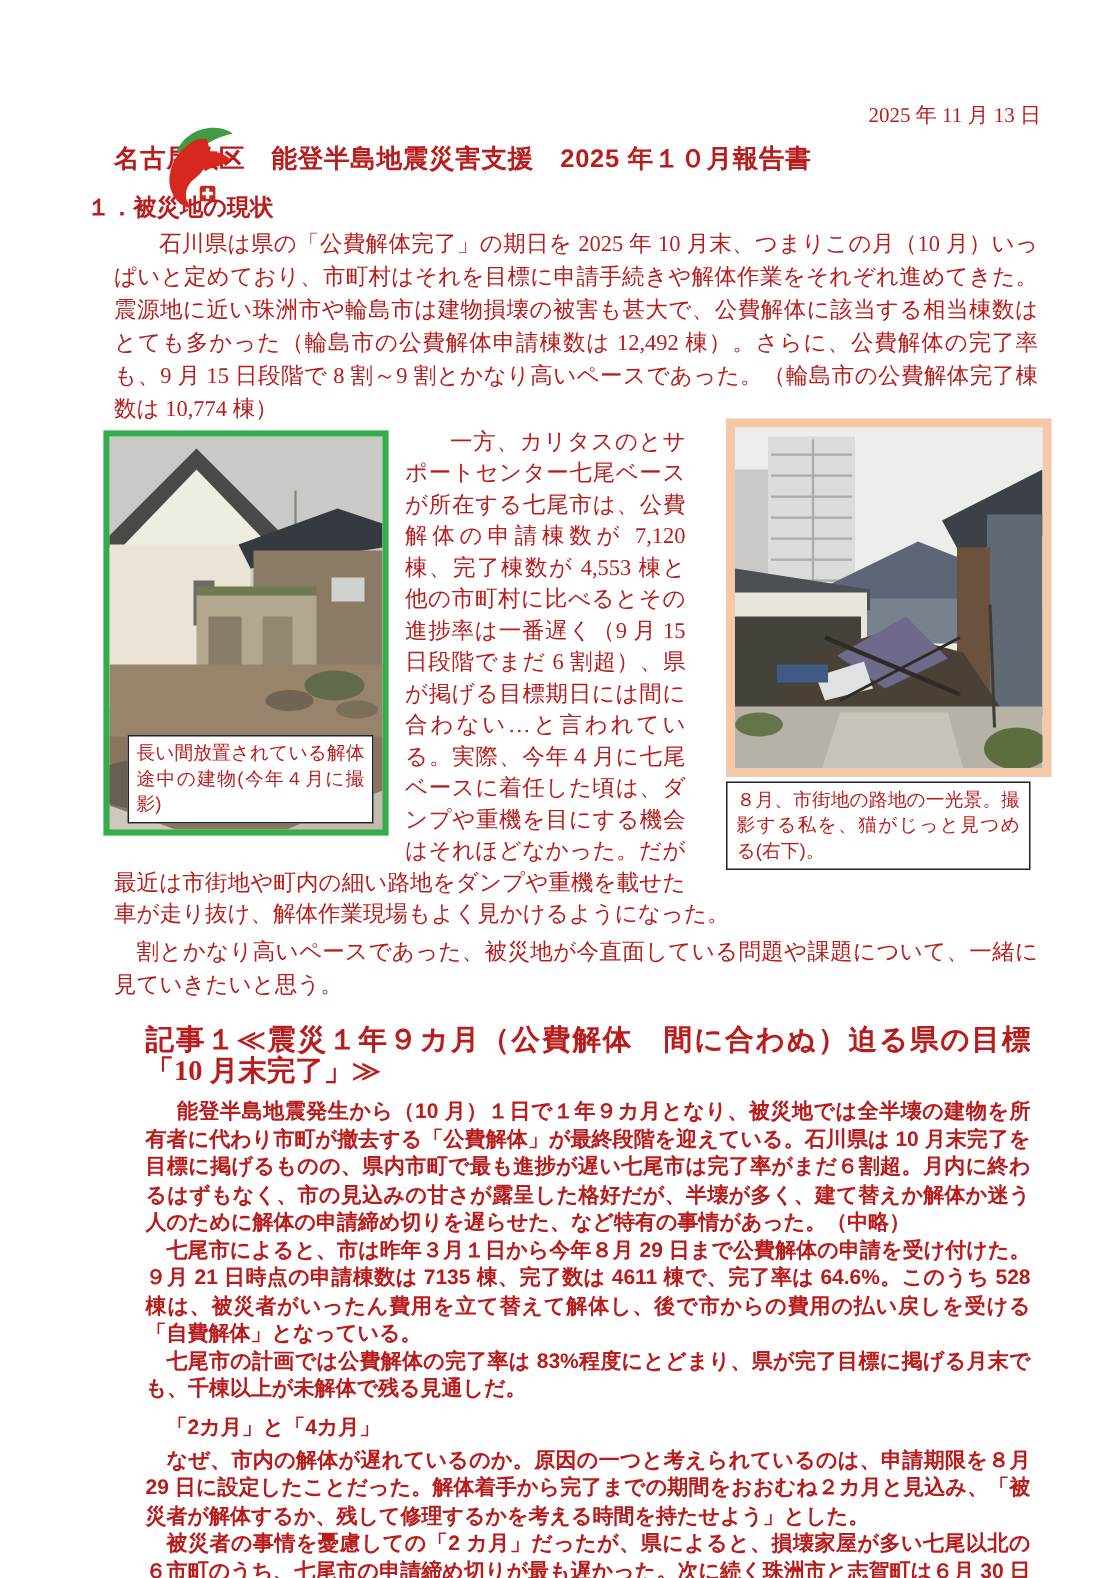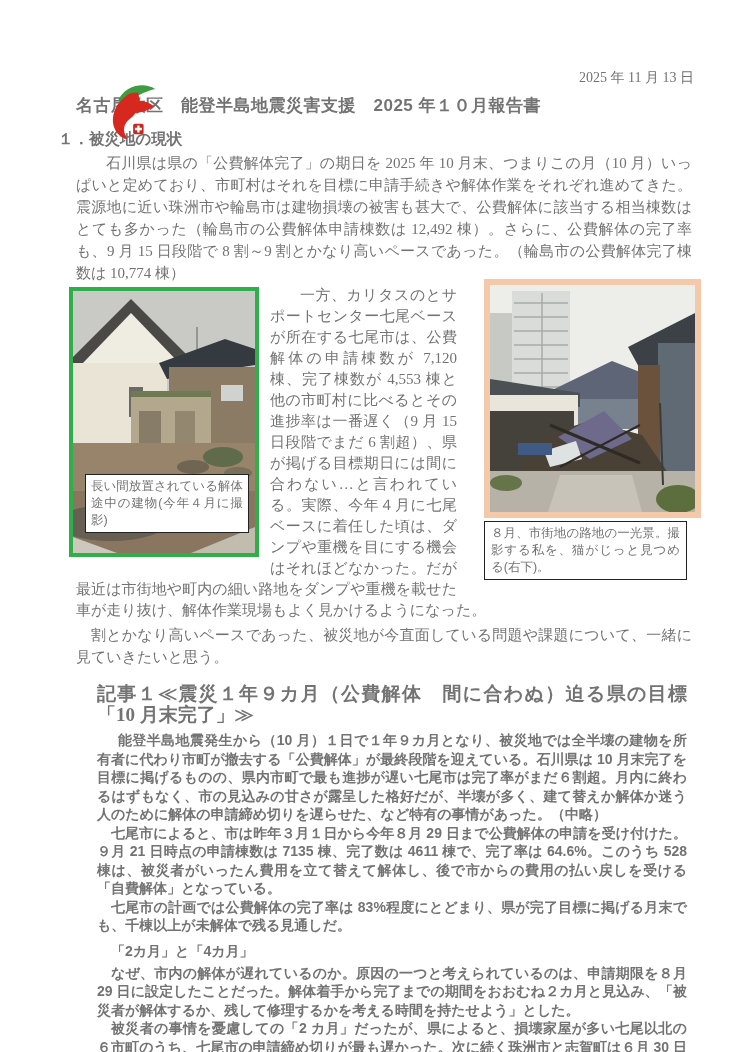--- a/index.html
+++ b/index.html
@@ -1,36 +1,36 @@
 <!DOCTYPE html>
 <html><head>
 <meta charset="utf-8">
 <style>
   html,body{margin:0;padding:0;background:#9a9a9a;}
   .page{
     width:744px;height:1052px;background:#ffffff;position:relative;overflow:hidden;
-    margin:0 auto;color:#737373;
+    margin:0 auto;color:#b91c1c;
     font-family:"Liberation Serif","DejaVu Serif",serif;
   }
   .date-line{padding-top:68px;margin-right:50px;text-align:right;font-size:14px;line-height:20px;}
   .logo{position:absolute;left:106px;top:82px;width:52px;height:58px;}
   .title{font-family:"Liberation Sans","DejaVu Sans",sans-serif;font-weight:bold;
     font-size:17px;line-height:26px;margin:5px 40px 0 76px;letter-spacing:.5px;}
   .section-heading{font-size:15.5px;font-weight:bold;margin:9px 40px 0 58px;line-height:22px;}
   .body-block{margin:2px 52px 0 76px;font-size:15px;line-height:22px;text-align:justify;}
   .intro-para{margin:2px 0 0 0;text-indent:2em;}
   .photo-flow{margin-top:1px;}
   .photo-flow::after{content:"";display:block;clear:both;}
   .photo-flow p{font-size:15px;line-height:21px;margin:0;text-align:justify;}
   .wrap-para{text-indent:2em;}
   .closing-para{text-indent:1em;margin-top:3px !important;line-height:22px !important;}
   figure{margin:0;padding:0;}
   .photo-left{float:left;width:182px;height:262px;border:4px solid #2fae4a;
     margin:2px 11px 6px -7px;position:relative;background:#c9cac6;}
-  .caption-overlay{position:absolute;left:12px;bottom:20px;width:152px;background:#fff;
+  .caption-overlay{position:absolute;left:12px;bottom:4px;width:152px;background:#fff;
     border:1px solid #222;padding:3px 5px;
     font-family:"Liberation Sans","DejaVu Sans",sans-serif;font-size:12.5px;line-height:17px;}
   .photo-right-col{float:right;width:217px;margin:-6px -9px 6px 27px;}
   .photo-right{width:205px;height:227px;border:6px solid #f3c9a9;background:#edeee9;}
   .photo-right svg,.photo-left svg{display:block;}
   .caption-box{border:1px solid #222;background:#fff;margin-top:3px;padding:3px 6px;width:203px;
     box-sizing:border-box;font-family:"Liberation Sans","DejaVu Sans",sans-serif;
     font-size:12.5px;line-height:17px;}
   .article-block{margin:15px 57px 0 97px;
     font-family:"Liberation Sans","DejaVu Sans",sans-serif;

